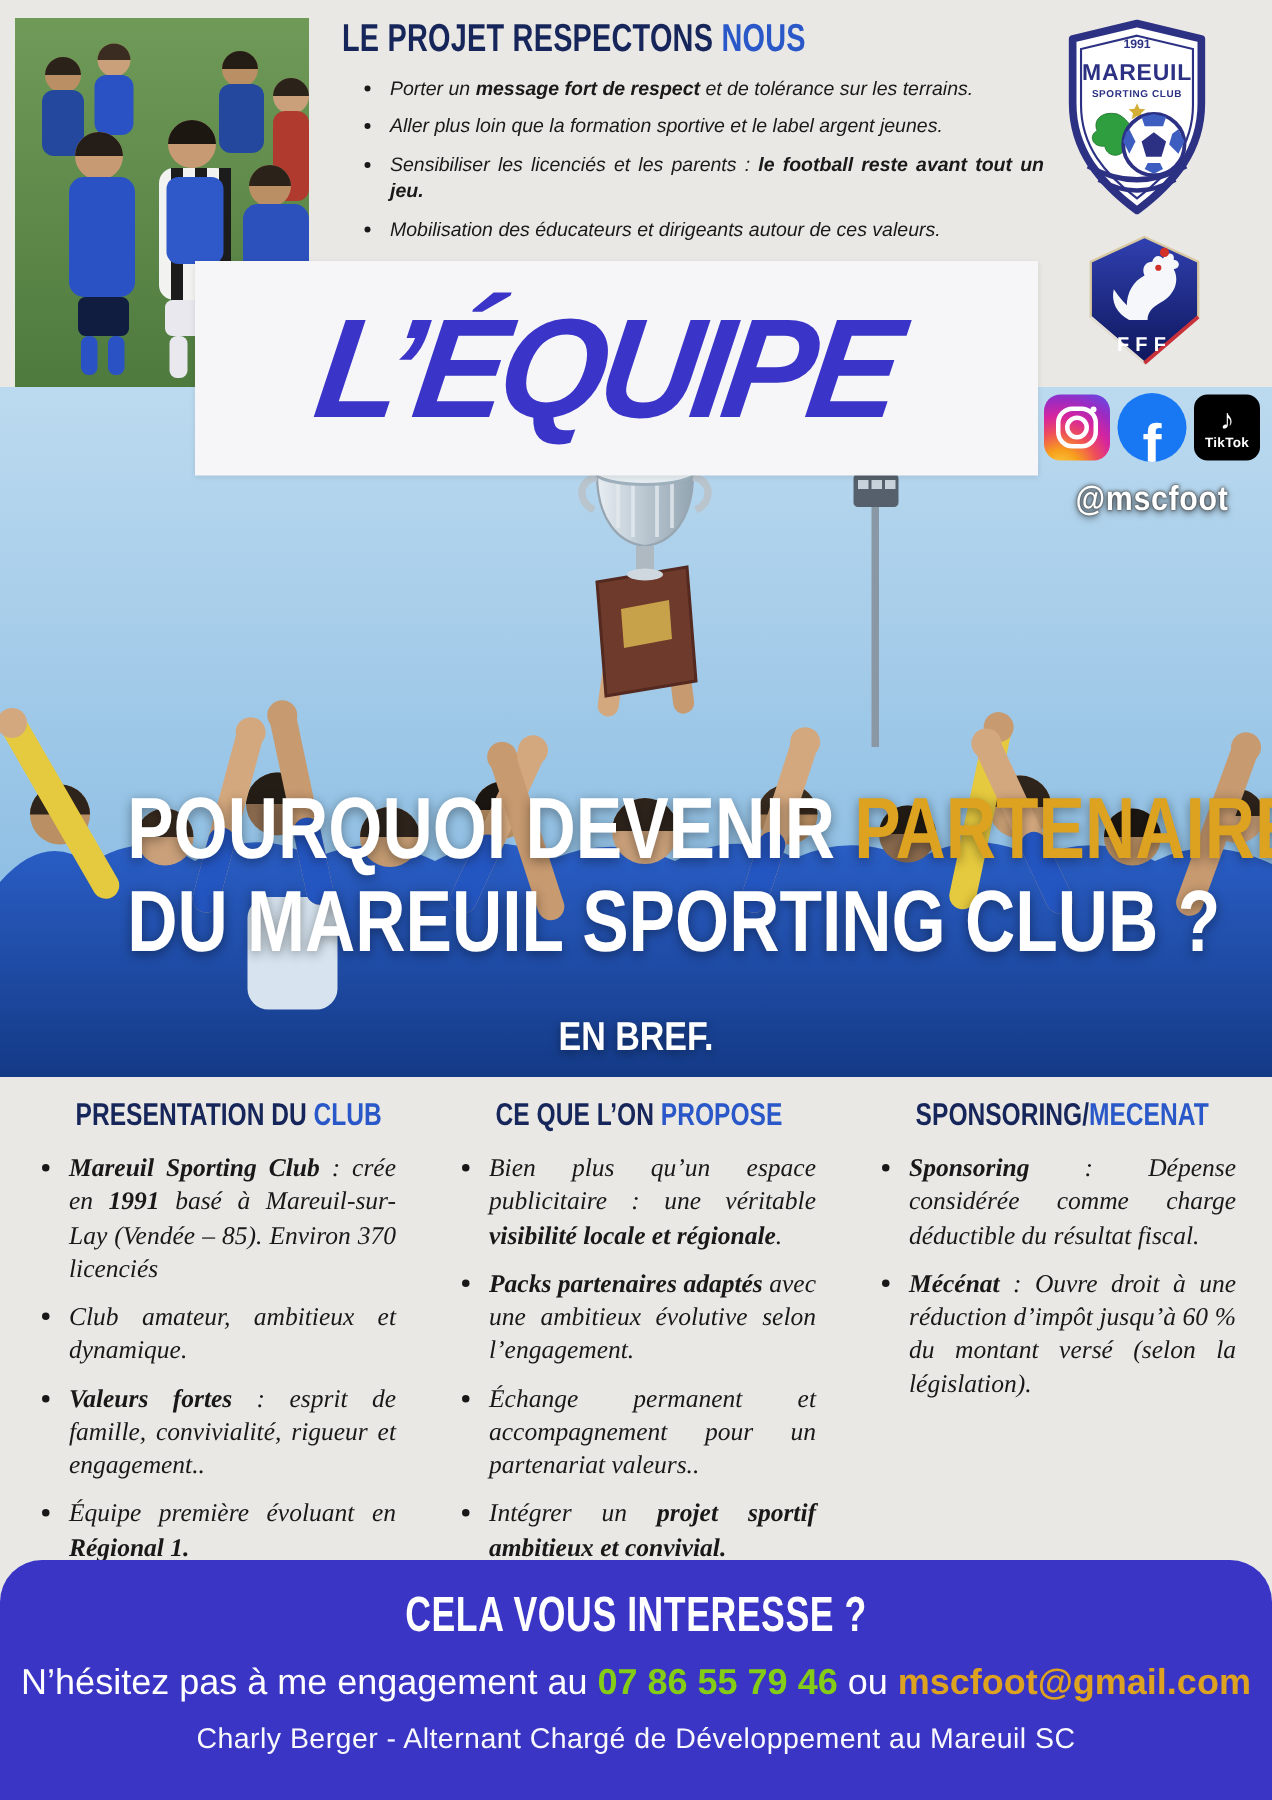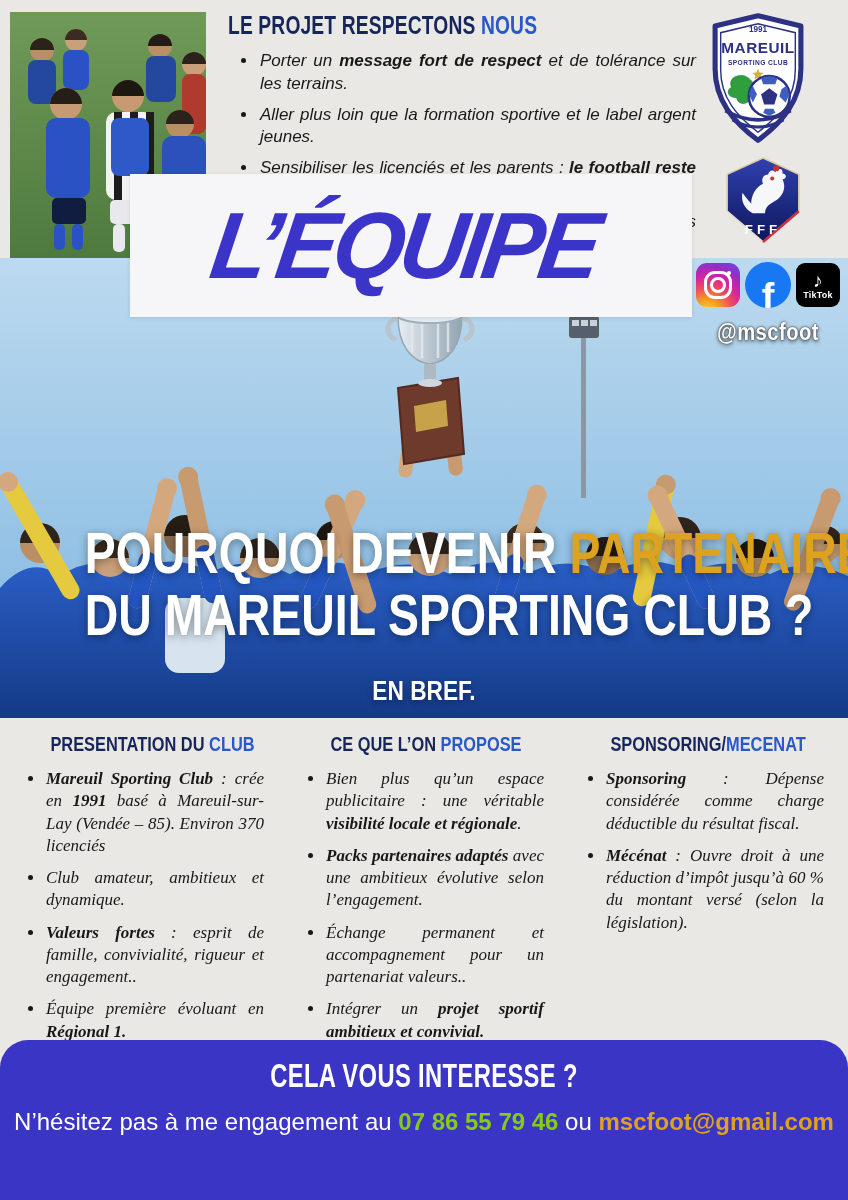--- a/index.html
+++ b/index.html
@@ -6,21 +6,21 @@
   body{width:848px;height:1200px;font-family:"Liberation Sans",sans-serif;background:#e9e8e4;}
   .page{position:relative;width:848px;height:1200px;overflow:hidden;background:#e9e8e4;}
 
   
   .kids-photo{position:absolute;left:10px;top:12px;width:196px;height:246px;overflow:hidden;}
 
   
   .project{position:absolute;left:228px;top:10px;width:468px;}
   .project h2{margin:0 0 9px 0;font-size:26px;font-weight:700;letter-spacing:0.2px;
     transform:scaleX(0.74);transform-origin:left center;white-space:nowrap;}
-  .project ul{margin:0;padding-left:30px;font-style:italic;font-size:17px;line-height:1.34;
+  .project ul{margin:0;padding-left:30px;font-style:italic;font-size:13px;line-height:1.34;
     color:#191919;text-align:justify;}
   .project li{margin-bottom:8px;padding-left:2px;}
 
   
   .club-crest{position:absolute;left:710px;top:12px;width:96px;height:132px;}
   .fff-logo{position:absolute;left:722px;top:156px;width:82px;height:88px;}
 
   
   .masthead{position:absolute;left:130px;top:174px;width:562px;height:143px;background:#f6f6f8;
     display:flex;align-items:center;justify-content:center;z-index:5;box-shadow:0 1px 4px rgba(0,0,0,0.10);}
@@ -344,15 +344,16 @@
       <ul>
         <li><span style="font-weight: 700;">Sponsoring</span><span> : Dépense considérée comme charge déductible du résultat fiscal.</span></li>
         <li><span style="font-weight: 700;">Mécénat</span><span> : Ouvre droit à une réduction d’impôt jusqu’à 60 % du montant versé (selon la législation).</span></li>
       </ul>
     </div>
   </section>
 
   <footer class="footer">
     <h2>CELA VOUS INTERESSE ?</h2>
     <p class="contact"><span>N’hésitez pas à me engagement au </span><span style="font-weight: 700; color: #84cc16;">07 86 55 79 46</span><span> ou </span><span style="font-weight: 700; color: rgb(221, 162, 31);">mscfoot@gmail.com</span></p>
+    <p class="sig">Charly Berger - Alternant Chargé de Développement au Mareuil SC</p>
   </footer>
 
 </div>
 
 </body></html>

